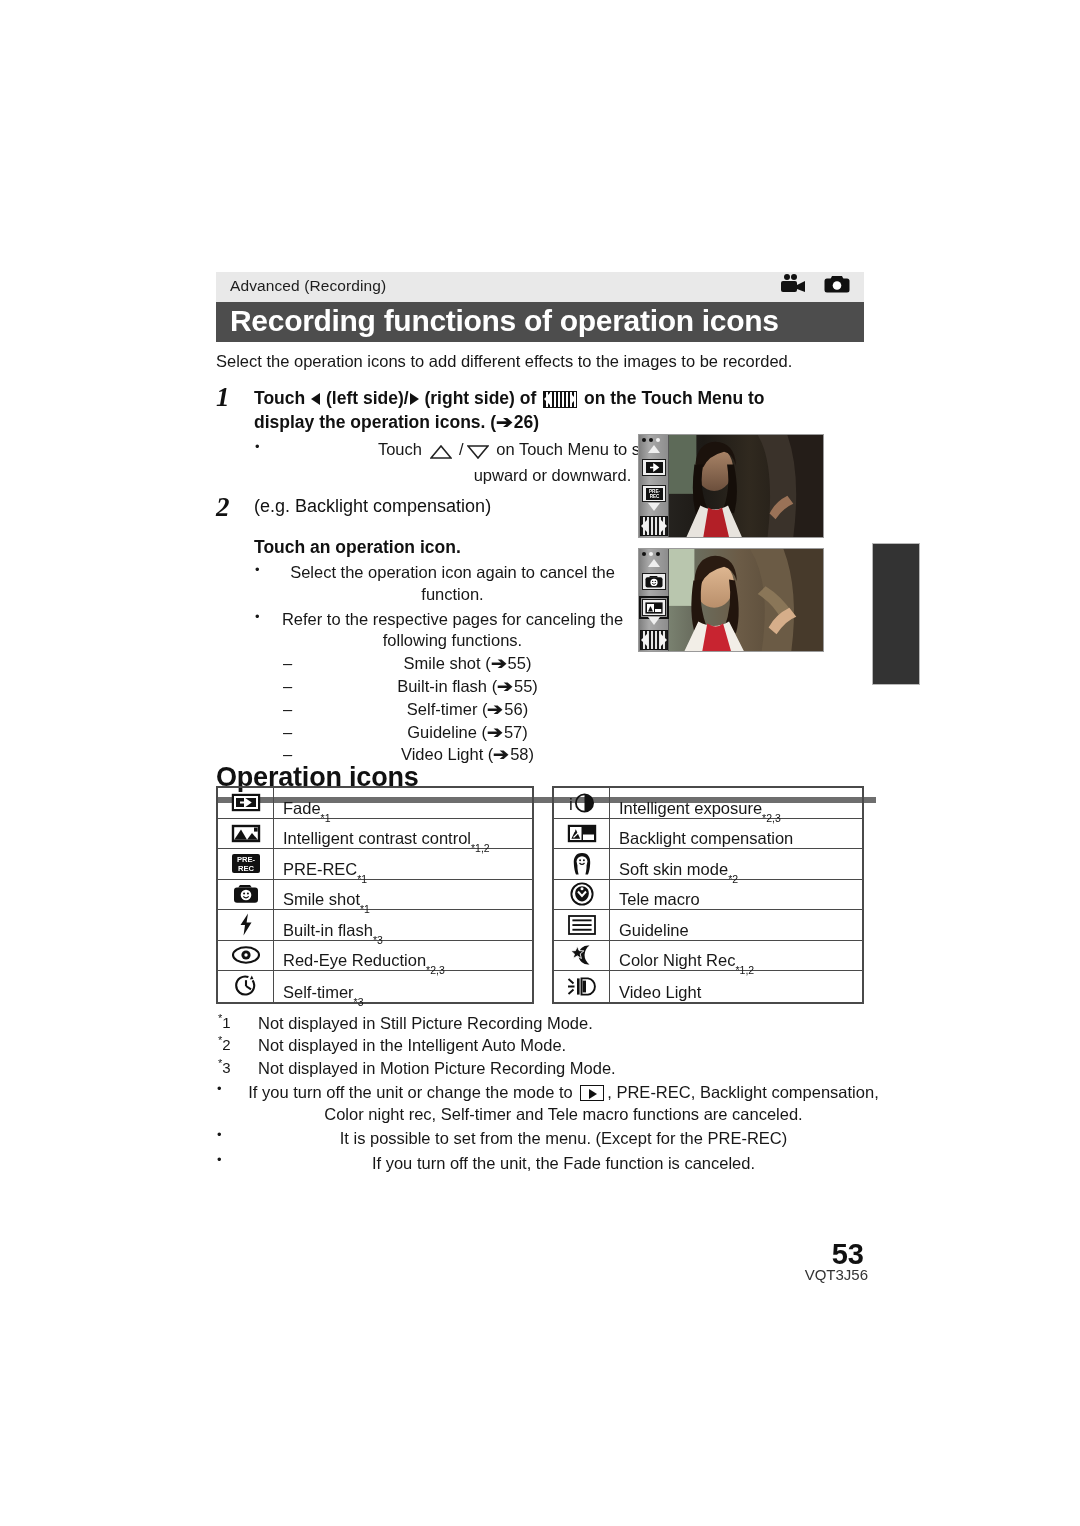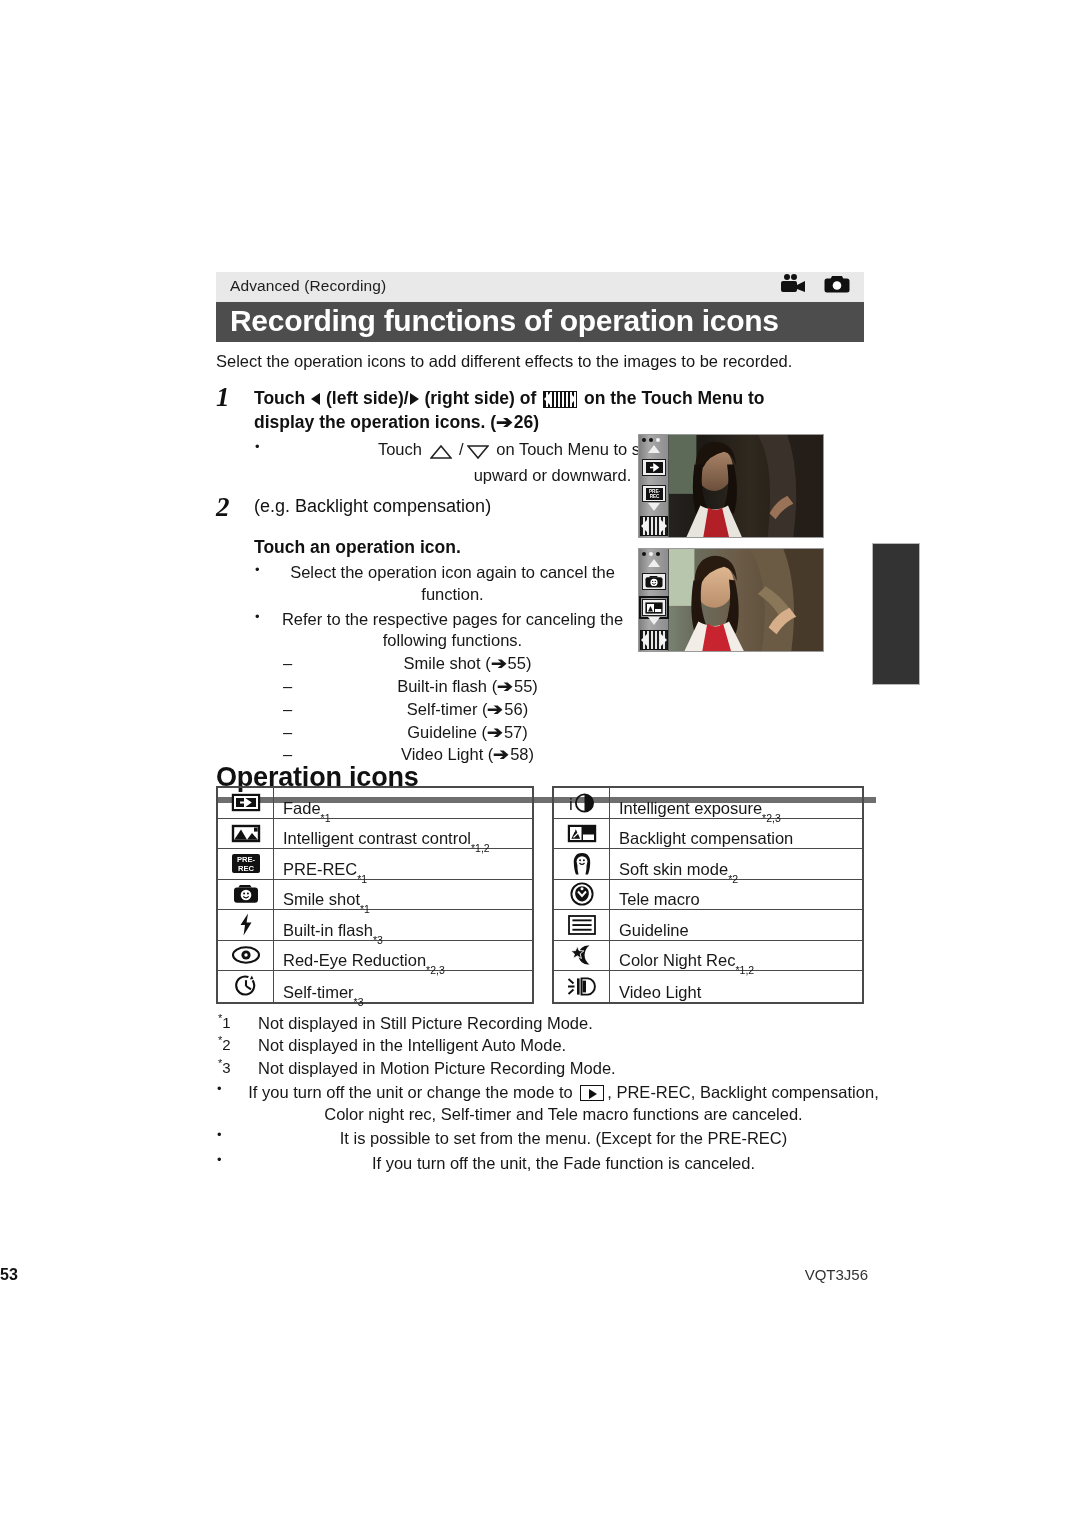--- a/index.html
+++ b/index.html
@@ -350,23 +350,24 @@
     content:"";position:absolute;left:8px;top:2.5px;
     width:0;height:0;
     border-top:5px solid transparent;
     border-bottom:5px solid transparent;
     border-left:8px solid #111;
   }
 
   
   .pgnum {
     position: absolute;
-    left: 0; top: 1266px;
+    left: 0; top: 1238px;
     width: 864px;
-    font-size: 16px;
+    text-align: right;
+    font-size: 29px;
     font-weight: bold;
     color: #111;
   }
   .pgcode {
     position: absolute;
     left: 0; top: 1266px;
     width: 868px;
     text-align: right;
     font-size: 15px;
     color: #333;

